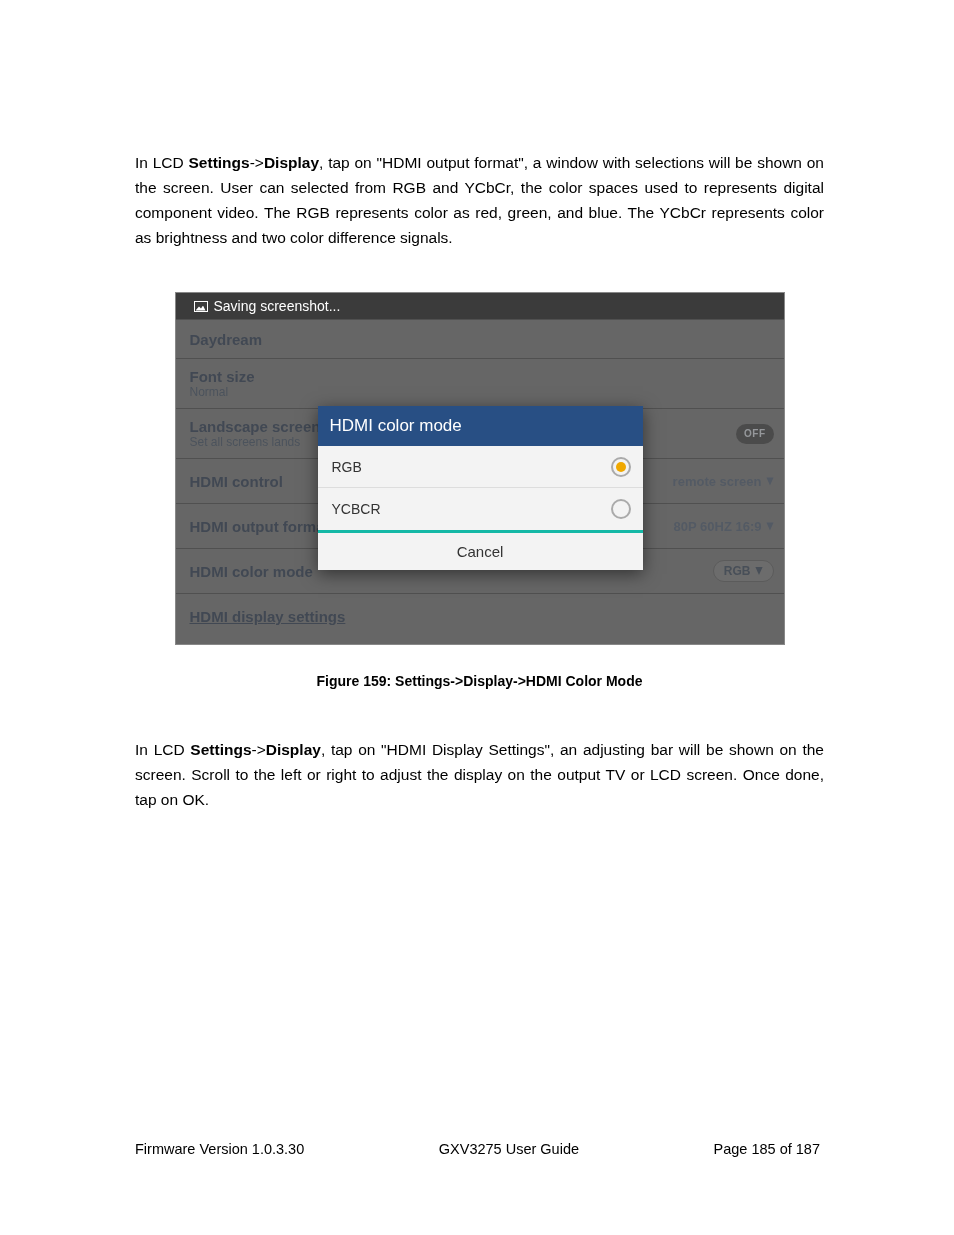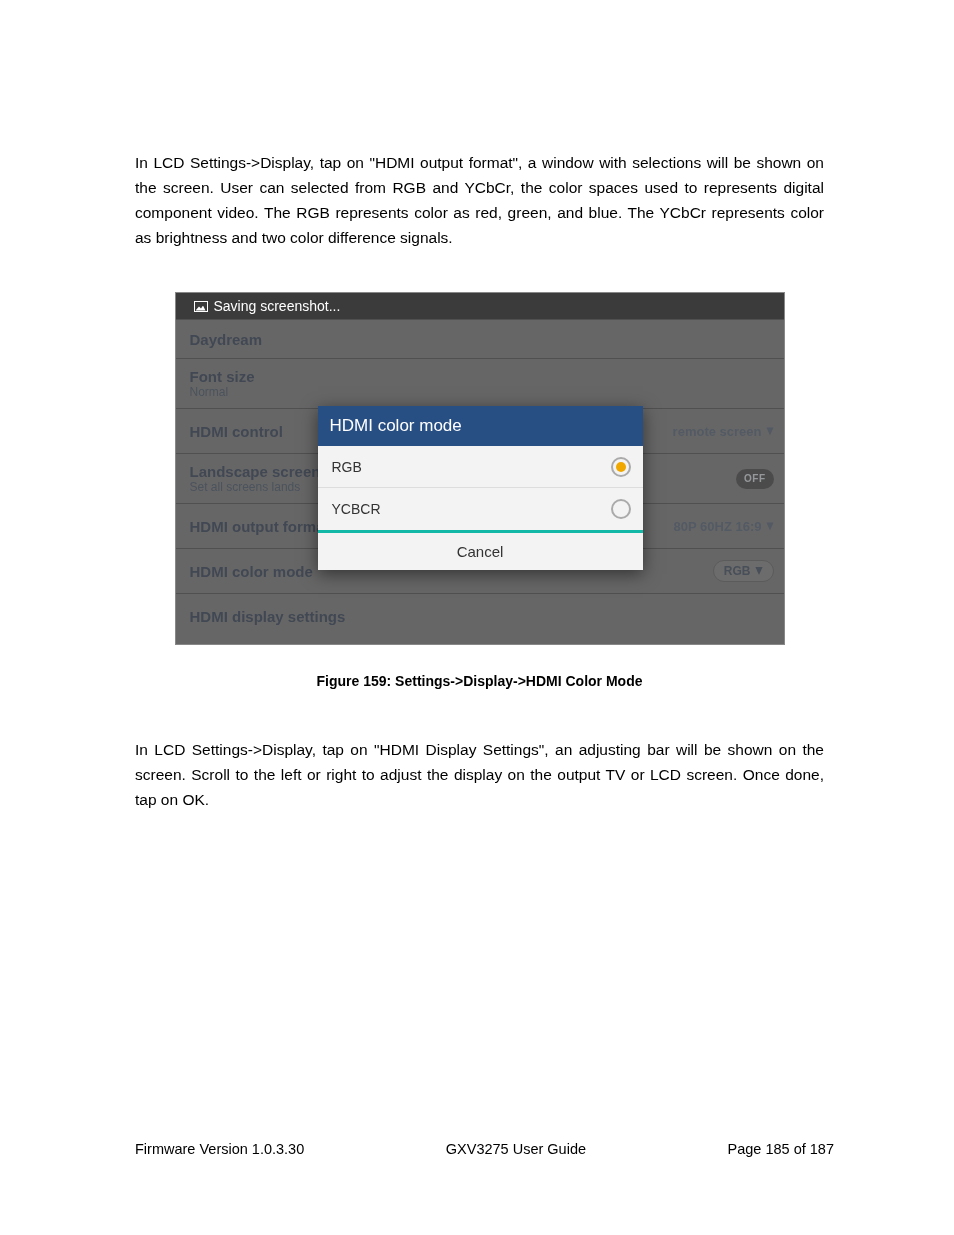--- a/index.html
+++ b/index.html
@@ -47,21 +47,21 @@
     font-size: 15.5px;
     line-height: 25px;
     text-align: justify;
   }
   .para2 {
     margin-top: 48px;
     font-size: 15.5px;
     line-height: 25px;
     text-align: justify;
   }
-  .bold { font-weight: normal; }
+  .bold { font-weight: bold; }
 
   
   .screenshot-wrap {
     margin: 42px auto 0 auto;
     width: 610px;
   }
   .screenshot {
     position: relative;
     width: 610px;
     height: 353px;
@@ -227,21 +227,21 @@
   .caption {
     text-align: center;
     font-size: 14px;
     font-weight: bold;
     margin-top: 28px;
   }
 
   .footer {
     position: absolute;
     bottom: 78px;
-    left: 135px; right: 120px;
+    left: 135px; right: 134px;
     display: flex;
     justify-content: space-between;
     font-size: 14.5px;
   }
 </style>
 </head>
 <body>
 
 <div class="page">
 
@@ -258,52 +258,52 @@
         <span>Saving screenshot...</span>
       </div>
 
       <div class="ss-list">
         <div class="ss-row one">
           <span>Daydream</span>
         </div>
         <div class="ss-row two-line">
           <span>Font size</span>
           <span class="ss-sub">Normal</span>
+        </div>
+        <div class="ss-row two-line">
+          <span>Landscape screen</span>
+          <span class="ss-sub">Set all screens lands</span>
+          <span class="right">
+            <span class="capsule off-pill">OFF</span>
+          </span>
         </div>
         <div class="ss-row">
           <span>HDMI control</span>
           <span class="right">
             <span>remote screen</span>
             <span class="tri gray"></span>
-          </span>
-        </div>
-        <div class="ss-row two-line">
-          <span>Landscape screen</span>
-          <span class="ss-sub">Set all screens lands</span>
-          <span class="right">
-            <span class="capsule off-pill">OFF</span>
           </span>
         </div>
         <div class="ss-row">
           <span>HDMI output forma</span>
           <span class="right">
             <span>80P 60HZ 16:9</span>
             <span class="tri gray"></span>
           </span>
         </div>
         <div class="ss-row">
           <span>HDMI color mode</span>
           <span class="right">
             <span class="capsule">
               <span>RGB</span>
               <span class="tri"></span>
             </span>
           </span>
         </div>
-        <div class="ss-row" style="border-bottom:none;">
+        <div class="ss-row" style="border-bottom:none;text-decoration:underline;">
           <span>HDMI display settings</span>
         </div>
 
         <div class="dim"></div>
       </div>
 
       <div class="dialog">
         <div class="dialog-header">HDMI color mode</div>
         <div class="dialog-option">
           <span>RGB</span>

